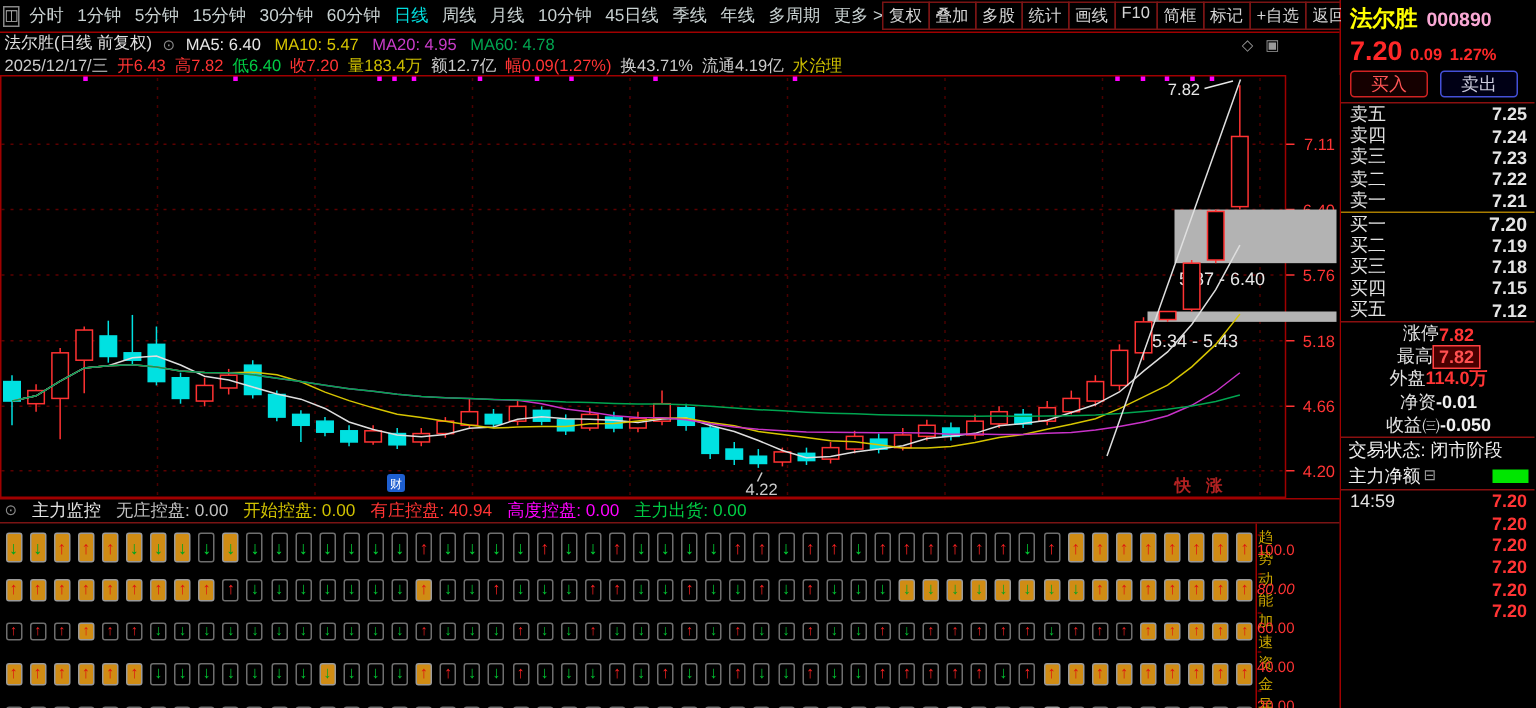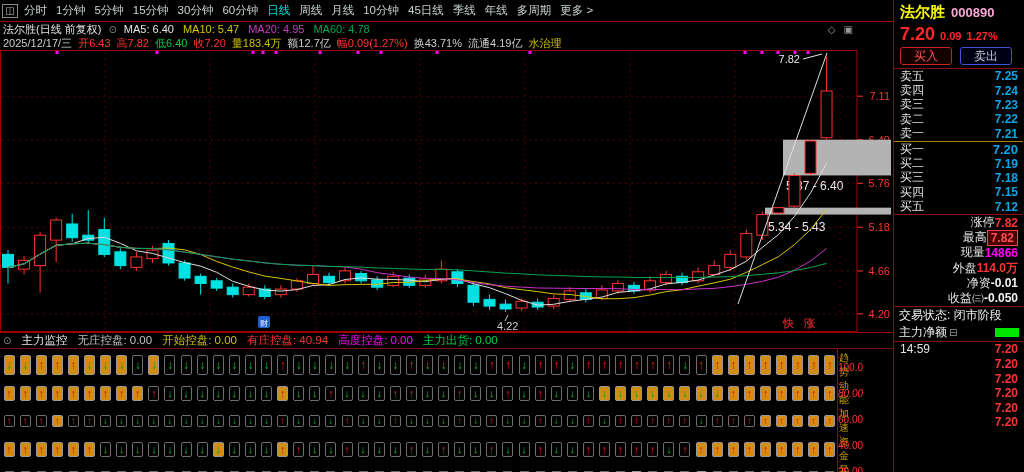--- a/index.html
+++ b/index.html
@@ -13,21 +13,21 @@
             padding:0 2px; white-space:nowrap; }
   .tb-icon { color:#bbb; border:1px solid #888; font-size:10px; width:16px; height:14px;
              display:inline-flex; align-items:center; justify-content:center; margin-right:6px; }
   .periods { display:flex; gap:9px; font-size:11.5px; color:#c9d2d2; }
   .periods span { cursor:default; }
   .periods .active { color:#00dede; }
   .tb-buttons { margin-left:auto; display:flex; font-size:11px; color:#d4d4d4; }
   .tb-buttons span { border:1px solid #7a1414; padding:1px 4px; margin-left:-1px; }
 
   
-  .info1 { height:14px; display:flex; align-items:center; font-size:11px; padding-left:3px; gap:7px; }
+  .info1 { height:14px; display:flex; align-items:flex-end; font-size:11px; padding-left:3px; gap:7px; }
   .info1 .ttl { color:#e0e0e0; }
   .collapse { color:#8a8a8a; font-size:10px; }
   .ma-vals { display:flex; gap:9px; }
   .mini-icons { margin-left:auto; color:#9a9a9a; font-size:10px; padding-right:40px; display:flex; gap:8px;}
   .info2 { height:14px; display:flex; align-items:center; font-size:11px; padding-left:3px; gap:6px; white-space:nowrap; }
 
   svg.chart { display:block; background:#000; }
 
   
   .monitor { height:140px; border-top:1px solid #a00000; display:flex; flex-direction:column; }
@@ -56,23 +56,23 @@
   .rp-btns { display:flex; gap:8px; padding:1px 6px 3px 6px; }
   .rp-btns button { width:52px; height:18px; font-size:12px; background:#150000; cursor:pointer;
                     font-family:inherit; }
   .btn-buy { border:1px solid #d02222; color:#ff5555; border-radius:3px; }
   .btn-sell { border:1px solid #4450d8; color:#ccccdd; border-radius:3px; background:#000015 !important; }
   .rp-divider { border-top:1px solid #8a1010; }
   .rp-divider.yellow { border-top:1px solid #a87d00; }
   .qrow { display:flex; justify-content:space-between; padding:0 5px 0 6px; height:14.4px;
           align-items:center; }
   .qrow .ql { color:#e2e2e2; }
-  .qrow .qp { color:#0ea5e9; font-weight:bold; }
+  .qrow .qp { color:#e5e5e5; font-weight:bold; }
   .qrow .qp.big { font-size:13px; }
-  .irow { display:flex; justify-content:flex-end; padding:0 5px 0 6px; height:15.2px; align-items:center; }
+  .irow { display:flex; justify-content:center; padding:0 5px 0 6px; height:15.2px; align-items:center; }
   .irow .il { color:#e2e2e2; }
   .irow .iv { font-weight:bold; }
   .iv.boxed-red { background:#4a0000; border:1px solid #ff4040; padding:0 3px; }
   .iv.boxed-green { background:#003a10; border:1px solid #00c040; padding:0 3px; }
   .rp-status { height:17px; display:flex; align-items:center; padding-left:5px; color:#f0f0f0;
                font-size:12px; white-space:nowrap; overflow:hidden; }
   .rp-netflow { height:17px; display:flex; align-items:center; padding:0 4px 0 5px; color:#f0f0f0; }
   .rp-netflow .nicon { color:#999; font-size:10px; margin-left:2px; }
   .rp-netflow .bar { margin-left:auto; width:24px; height:9px; background:#00e600; }
   .trow { display:flex; justify-content:space-between; padding:0 5px 0 6px; height:14.6px; align-items:center; }
@@ -97,20 +97,32 @@
           <span>60分钟</span>
           <span class="active">日线</span>
           <span>周线</span>
           <span>月线</span>
           <span>10分钟</span>
           <span>45日线</span>
           <span>季线</span>
           <span>年线</span>
           <span>多周期</span>
           <span>更多 &gt;</span>
+        </div>
+      <div class="tb-buttons">
+          <span>复权</span>
+          <span>叠加</span>
+          <span>多股</span>
+          <span>统计</span>
+          <span>画线</span>
+          <span>F10</span>
+          <span>简框</span>
+          <span>标记</span>
+          <span>+自选</span>
+          <span>返回</span>
         </div>
     </div>
 
     <div class="info1">
       <span class="ttl">法尔胜(日线 前复权)</span>
       <span class="collapse">⊙</span>
       <span class="ma-vals">
           <span style="color: rgb(230, 230, 230);">MA5: 6.40</span>
           <span style="color: rgb(215, 197, 0);">MA10: 5.47</span>
           <span style="color: rgb(201, 60, 201);">MA20: 4.95</span>
@@ -675,24 +687,20 @@
     <div>
         <div class="irow">
           <span class="il">涨停</span>
           <span class="iv" style="color: rgb(255, 52, 52);">7.82</span>
         </div>
         <div class="irow">
           <span class="il">最高</span>
           <span class="iv boxed-red" style="color: rgb(255, 80, 80);">7.82</span>
         </div>
         <div class="irow">
-          <span class="il">现量</span>
-          <span class="iv" style="color: rgb(255, 0, 255);">14866</span>
-        </div>
-        <div class="irow">
           <span class="il">外盘</span>
           <span class="iv" style="color: rgb(255, 52, 52);">114.0万</span>
         </div>
         <div class="irow">
           <span class="il">净资</span>
           <span class="iv" style="color: rgb(240, 240, 240);">-0.01</span>
         </div>
         <div class="irow">
           <span class="il">收益㈢</span>
           <span class="iv" style="color: rgb(240, 240, 240);">-0.050</span>

